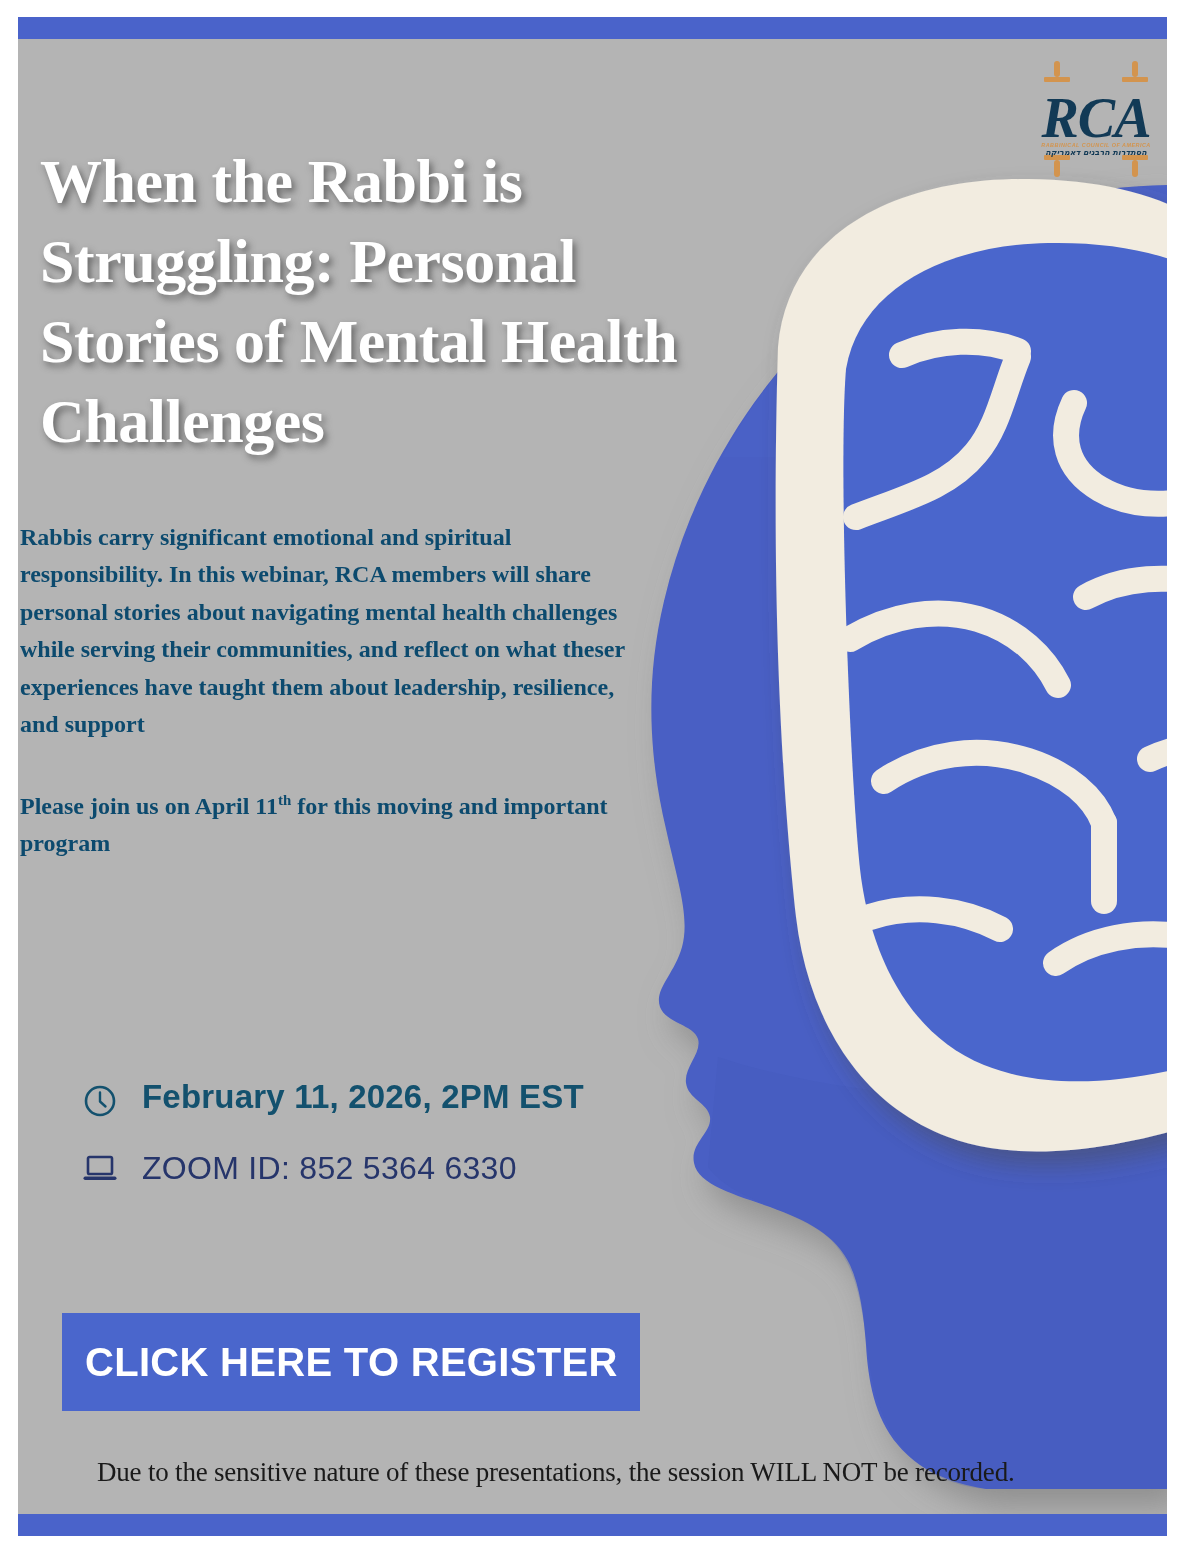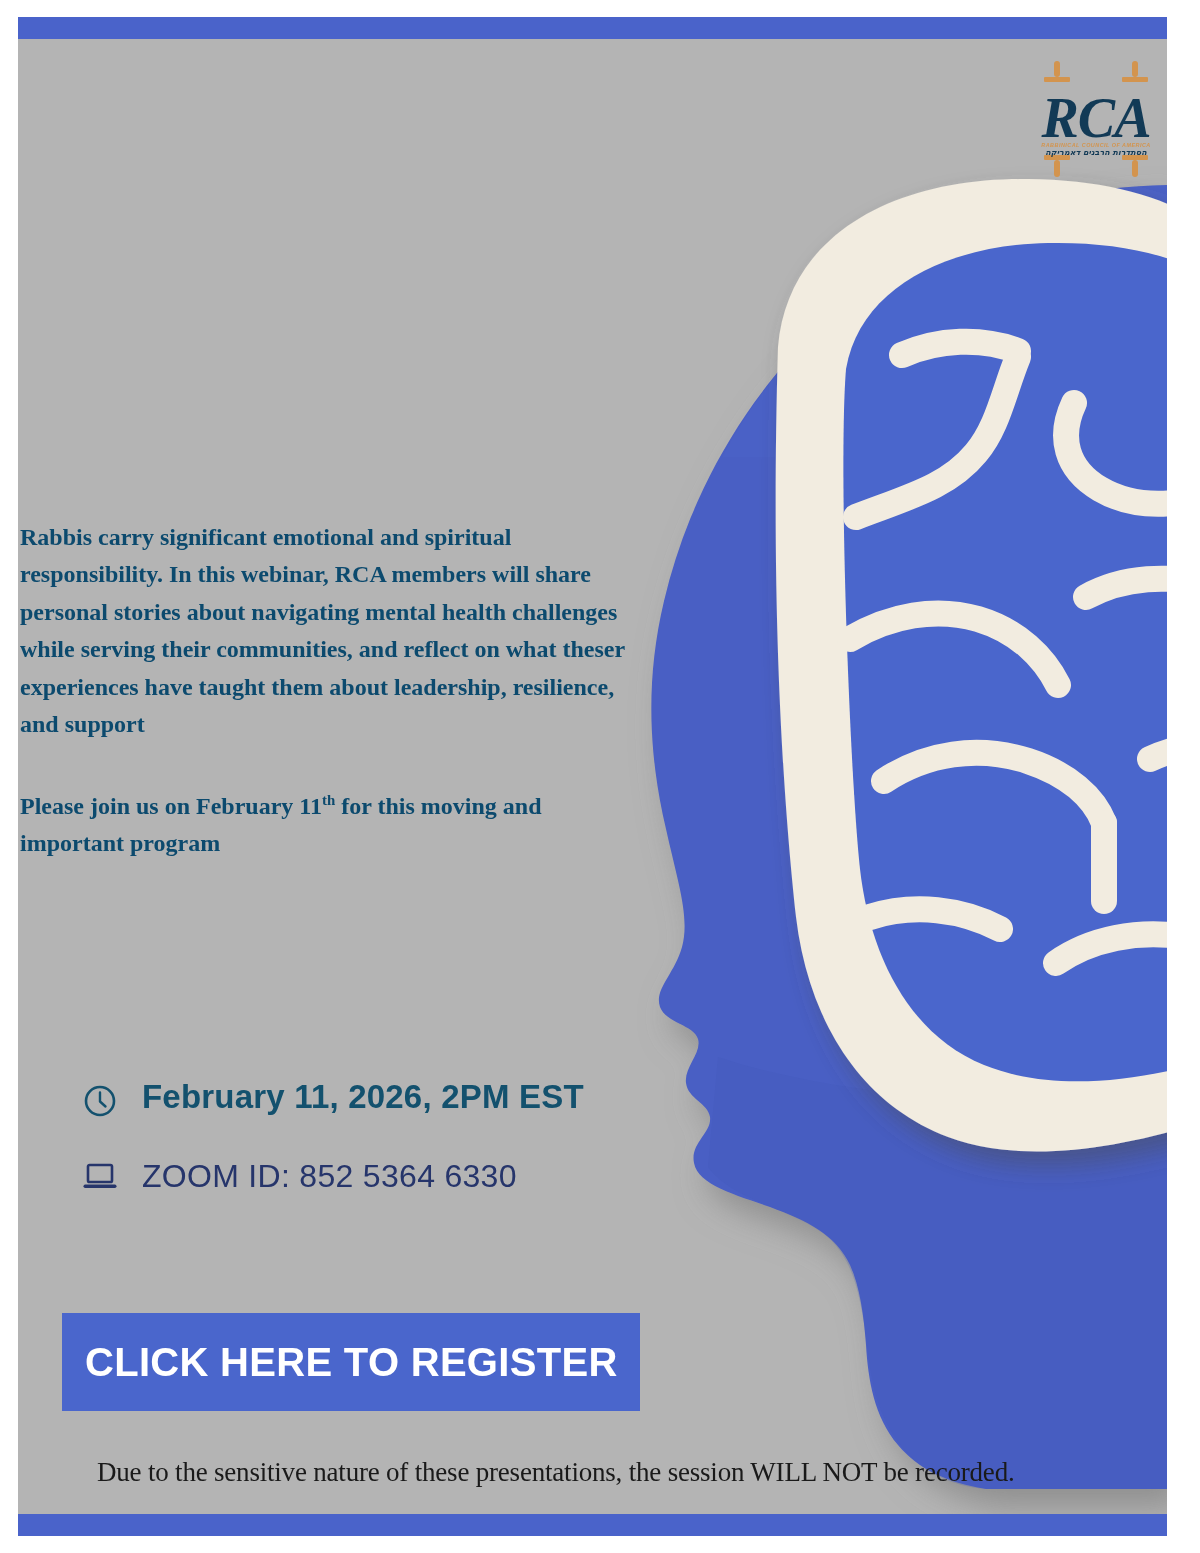--- a/index.html
+++ b/index.html
@@ -100,21 +100,21 @@
     left: 62px;
     top: 1062px;
     width: 600px;
   }
 
   .detail-row {
     display: flex;
     align-items: flex-start;
     gap: 22px;
   }
-  .detail-row + .detail-row { margin-top: 34px; }
+  .detail-row + .detail-row { margin-top: 26px; }
 
   .detail-icon {
     flex: 0 0 auto;
     width: 40px;
     height: 40px;
     display: flex;
     align-items: center;
     justify-content: center;
     margin-top: 2px;
   }
@@ -273,25 +273,26 @@
         <rect x="94" y="105" width="6" height="17" rx="3" fill="#d3944e"></rect>
 
         <text x="58" y="82" text-anchor="middle" font-family="Liberation Serif, serif" font-weight="700" font-size="56" fill="#123a56" letter-spacing="-1">RCA</text>
 
         <text x="58" y="92" text-anchor="middle" font-family="Liberation Sans, sans-serif" font-weight="700" font-size="5.4" fill="#d3944e" letter-spacing="0.5">RABBINICAL COUNCIL OF AMERICA</text>
 
         <text x="58" y="99.5" text-anchor="middle" font-family="DejaVu Sans, sans-serif" font-weight="700" font-size="8" fill="#123a56">הסתדרות הרבנים דאמריקה</text>
       </svg>
     </div>
 
+    <h1 class="headline">When the Rabbi is Struggling: Personal Stories of Mental Health Challenges</h1>
 
     <div class="body-copy">
       <p>Rabbis carry significant emotional and spiritual responsibility. In this webinar, RCA members will share personal stories about navigating mental health challenges while serving their communities, and reflect on what theser experiences have taught them about leadership, resilience, and support</p>
       <p>
-        <span>Please join us on February 11</span><sup>th</sup><span> for this moving and important program</span>
+        <span>Please join us on April 11</span><sup>th</sup><span> for this moving and important program</span>
       </p>
     </div>
 
     <div class="details">
 
       <div class="detail-row">
         <span class="detail-icon">
           <svg width="34" height="34" viewBox="0 0 34 34" xmlns="http://www.w3.org/2000/svg">
             <circle cx="17" cy="17" r="14" fill="none" stroke="#13516e" stroke-width="2.6"></circle>
             <path d="M 17 8.5 L 17 17.5 L 22.5 22.5" fill="none" stroke="#13516e" stroke-width="2.4" stroke-linecap="round" stroke-linejoin="round"></path>

